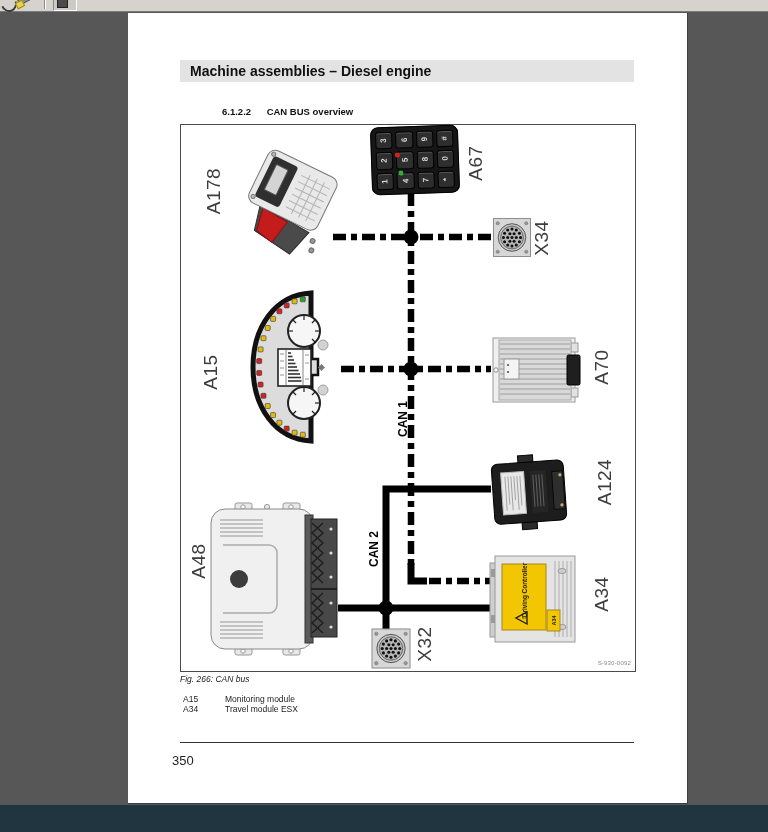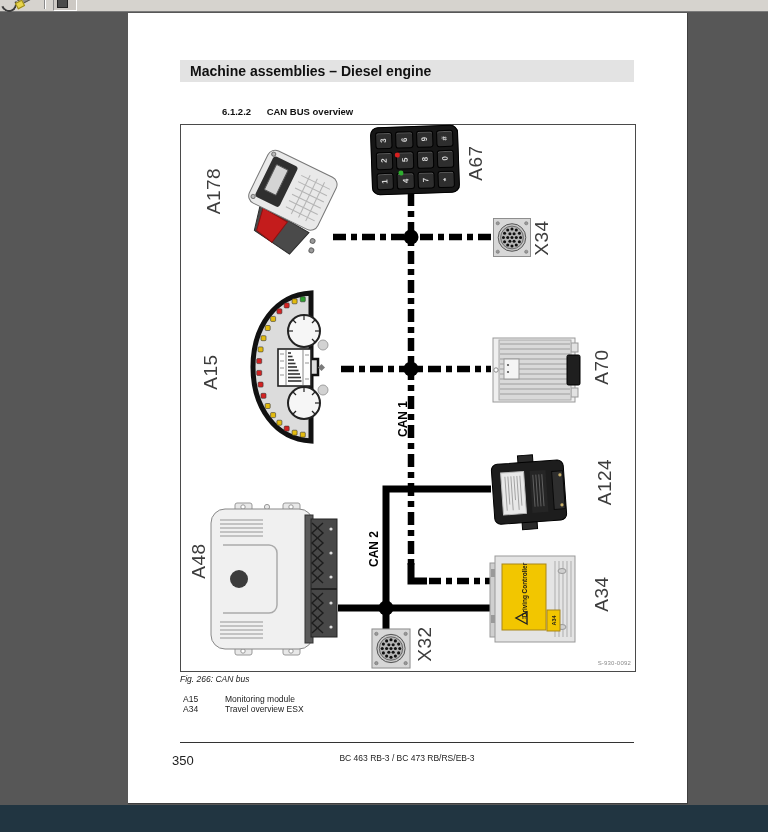--- a/index.html
+++ b/index.html
@@ -452,22 +452,21 @@
 
       <div class="drawnum">S-930-0092</div>
     </div>
 
     <div class="caption">Fig. 266: CAN bus</div>
 
     <div class="legend-row" style="top:681px;">
       <span class="k">A15</span><span>Monitoring module</span>
     </div>
     <div class="legend-row" style="top:691px;">
-      <span class="k">A34</span><span>Travel overview ESX</span>
+      <span class="k">A34</span><span>Travel module ESX</span>
     </div>
 
     <div class="footrule"></div>
     <div class="pagenum">350</div>
-    <div class="docref">BC 463 RB-3 / BC 473 RB/RS/EB-3</div>
   </div>
 
   <div class="bottombar"></div>
 </div>
 
 </body></html>

